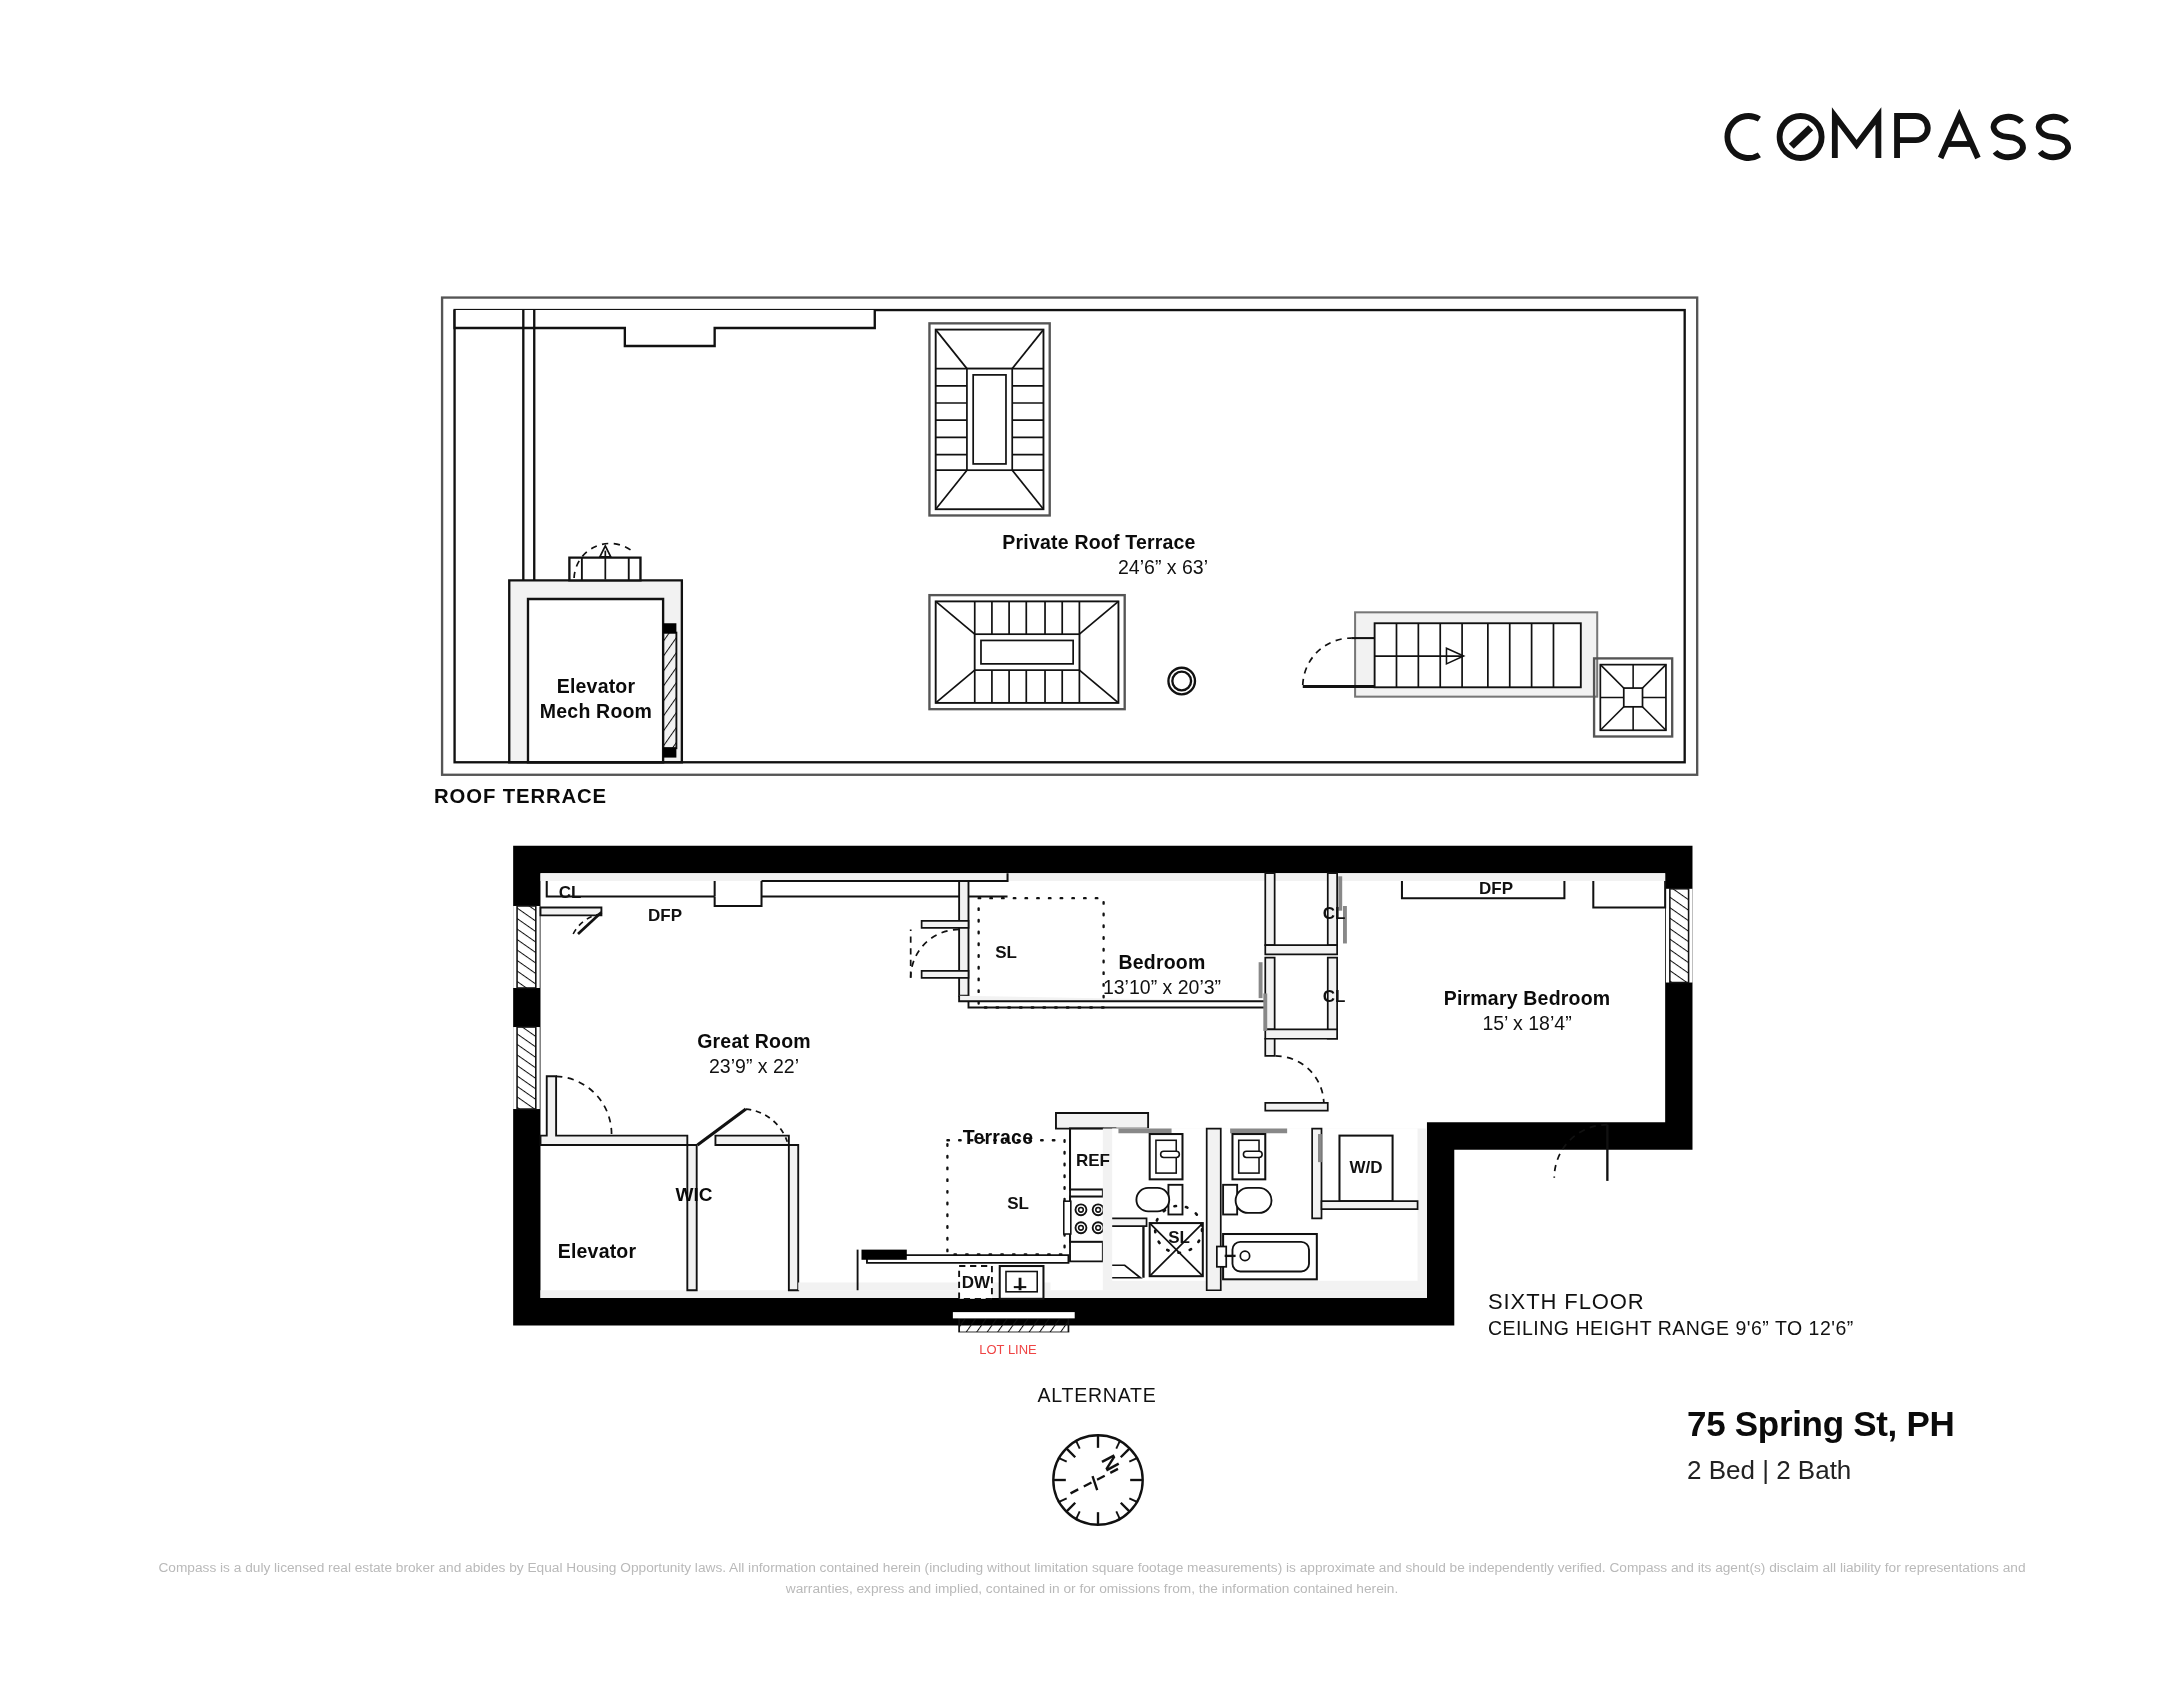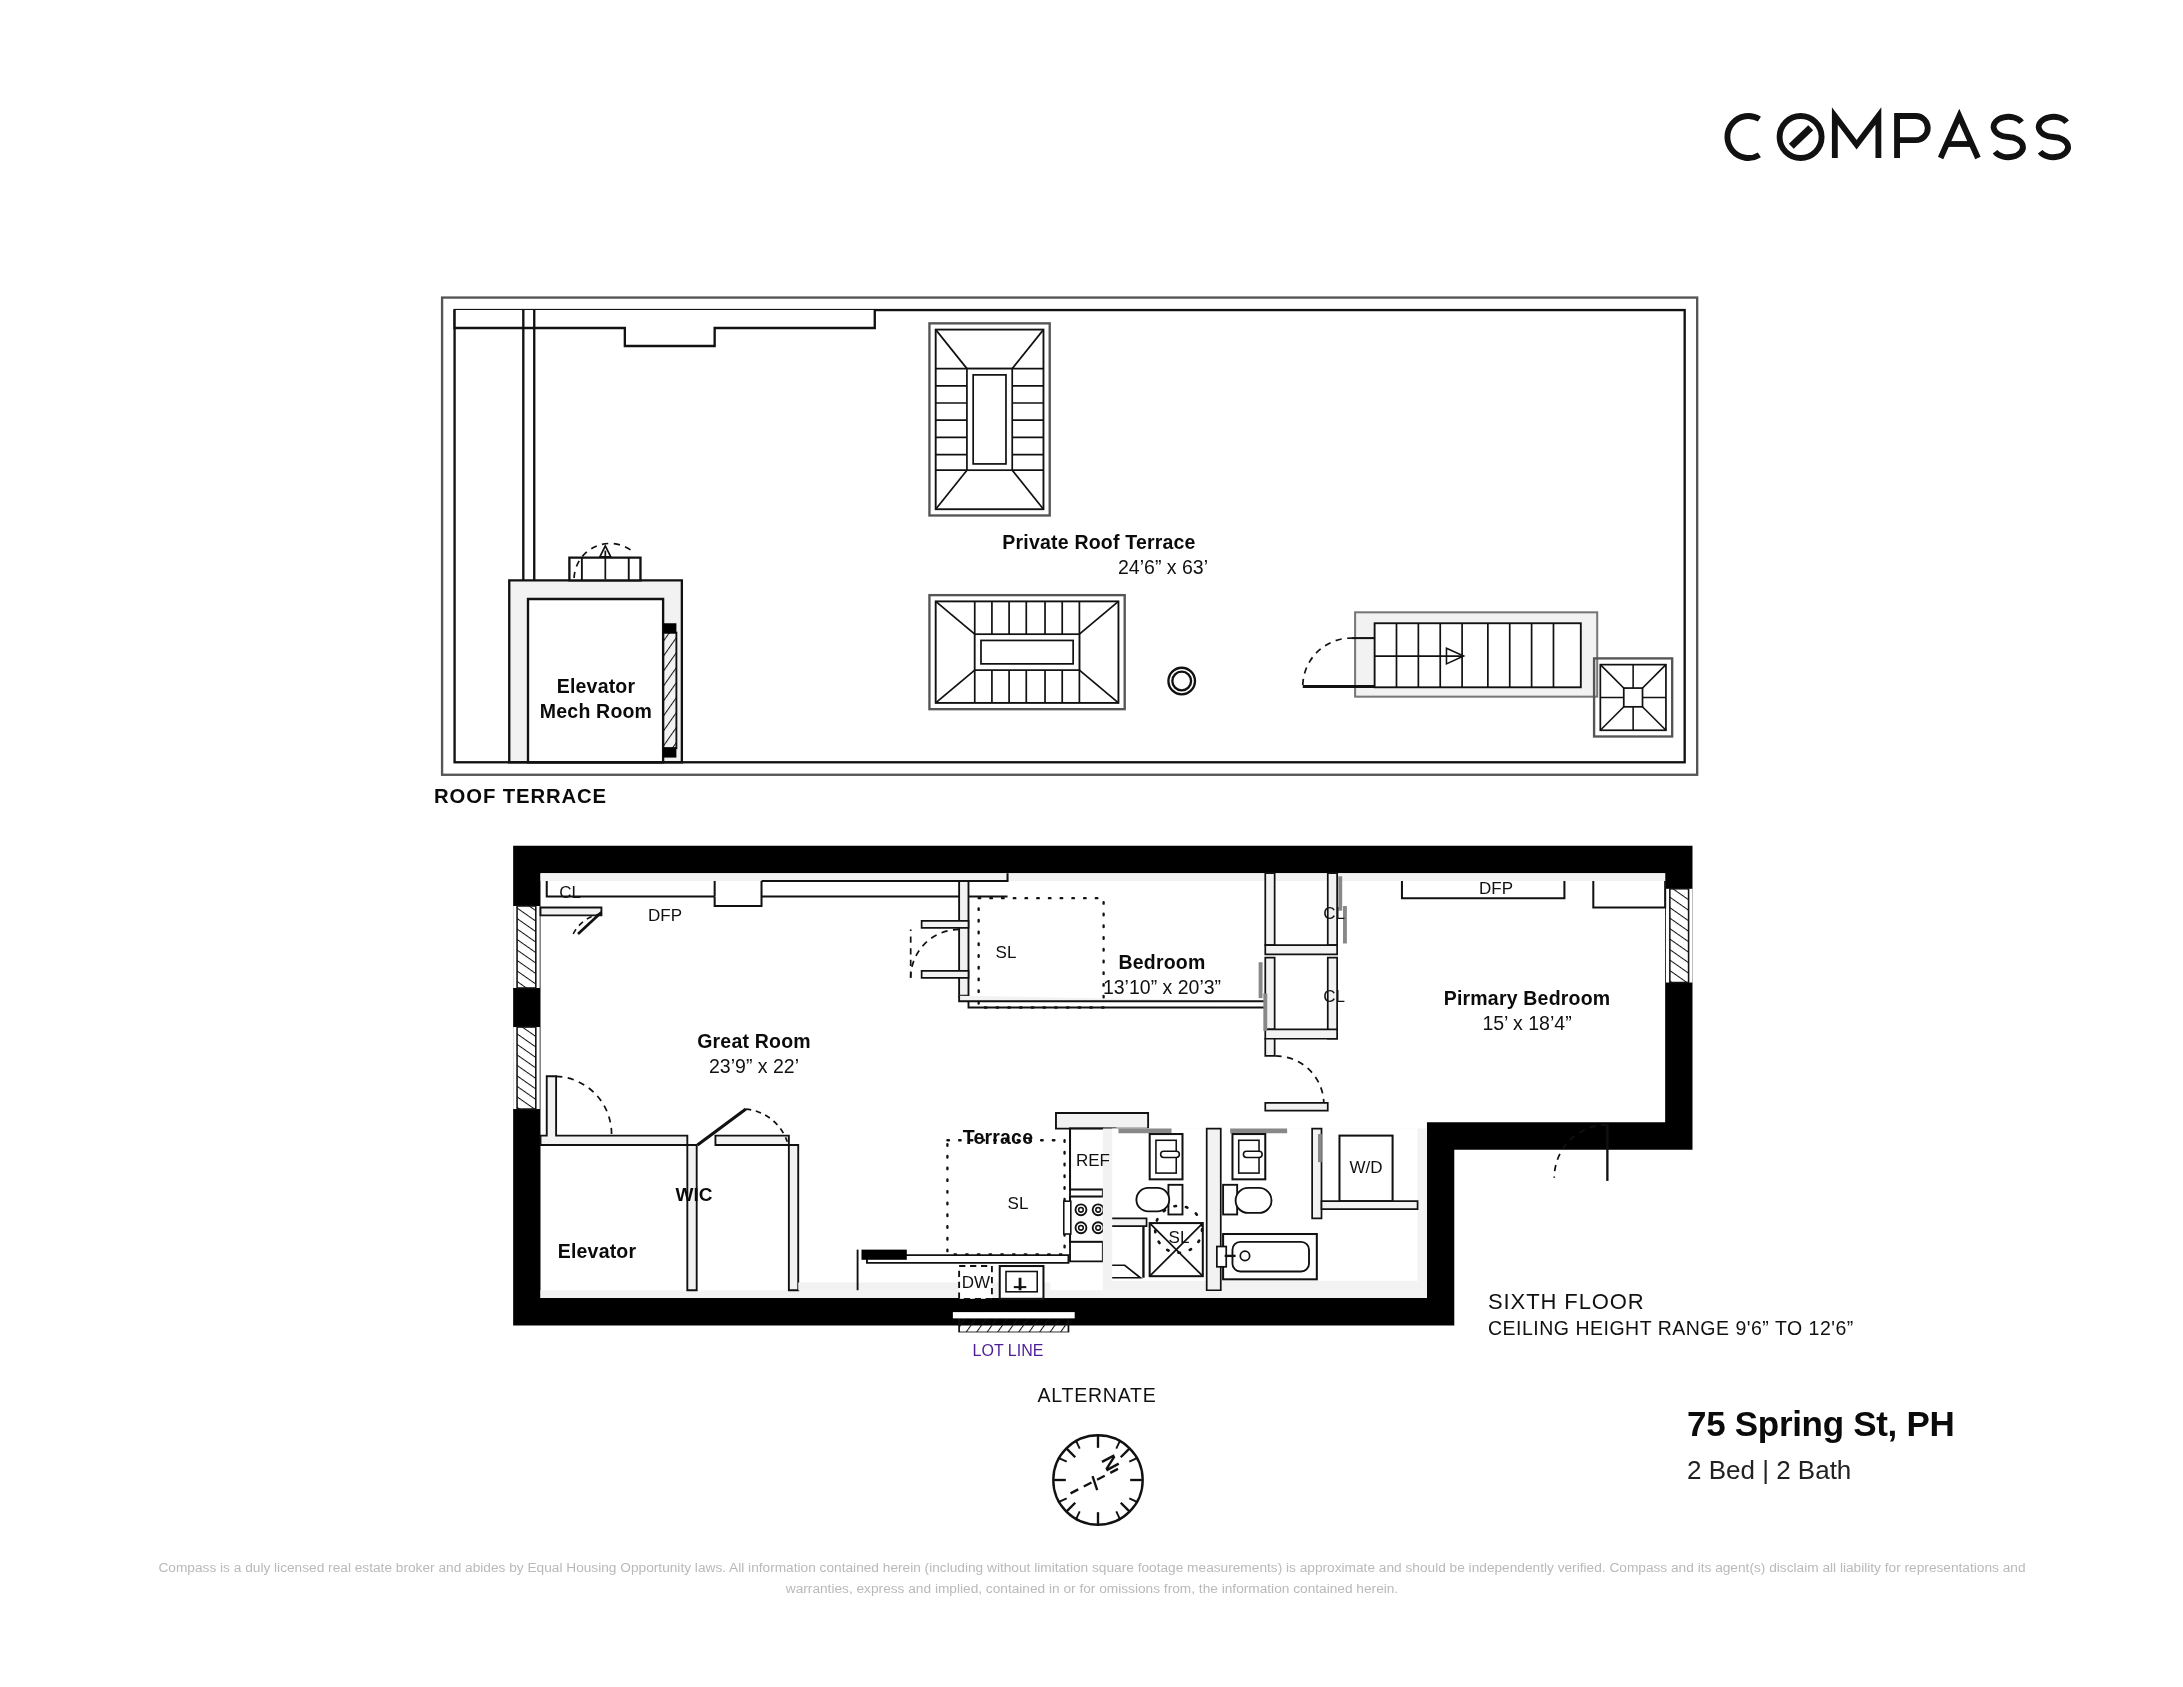--- a/index.html
+++ b/index.html
@@ -15,23 +15,23 @@
   #brand{position:absolute;left:1716px;top:102px;width:359px;height:70px;}
   #brand svg{display:block;width:100%;height:100%;}
 
   
   #plan-canvas{position:absolute;left:0;top:0;width:2183px;height:1687px;pointer-events:none;}
 
   
   .lbl{position:absolute;white-space:nowrap;}
   .room-name{font-weight:700;font-size:19.5px;letter-spacing:0.2px;color:#0b0b0b;}
   .room-dim{font-weight:400;font-size:19.5px;color:#111;}
-  .tag{font-weight:400;font-size:17px;color:#111;}
+  .tag{font-weight:700;font-size:17px;color:#111;}
   .tag-b{font-weight:700;font-size:19px;color:#0b0b0b;}
-  .small-tag{font-weight:400;font-size:16px;color:#4c1d95;}
+  .small-tag{font-weight:400;font-size:13px;color:#ef4444;}
   .center{text-align:center;transform:translateX(-50%);}
 
   .section-title{font-weight:700;font-size:20.3px;letter-spacing:0.9px;color:#0b0b0b;}
   .floor-title{font-weight:400;font-size:22px;letter-spacing:0.9px;color:#111;}
   .floor-sub{font-weight:400;font-size:19.5px;letter-spacing:0.5px;color:#111;}
 
   
   #legend{position:absolute;left:145px;top:1420px;width:484px;}
   .leg-row{display:flex;align-items:center;height:46px;}
   .leg-swatch{width:166px;height:15.6px;margin-right:52px;flex:0 0 auto;position:relative;}

